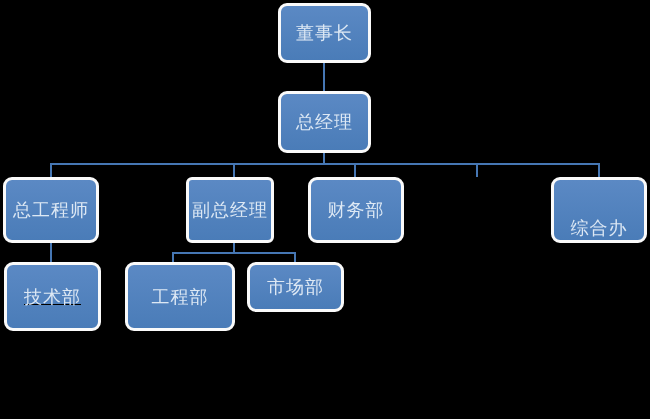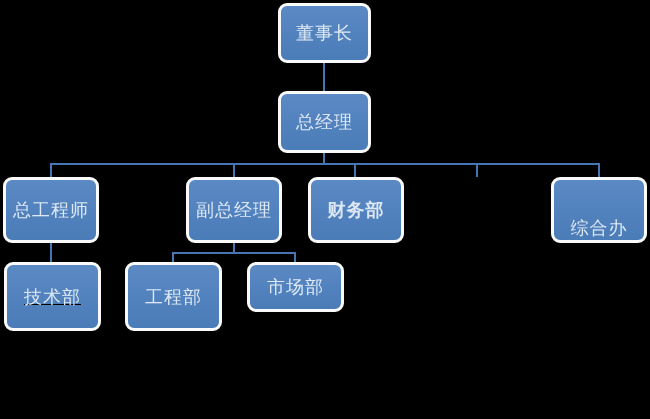--- a/index.html
+++ b/index.html
@@ -32,26 +32,26 @@
     letter-spacing:1px;
     white-space:nowrap;
     user-select:none;
   }
   .conn{position:absolute;background:var(--line);}
 
   
   .n-chairman{left:278px;top:3px;width:93px;height:60px;}
   .n-gm{left:278px;top:91px;width:93px;height:62px;}
   .n-chief{left:3px;top:177px;width:96px;height:66px;}
-  .n-deputy{left:186px;top:177px;width:96px;height:66px;}
-  .n-finance{left:308px;top:177px;width:96px;height:66px;font-weight:bold;}
+  .n-deputy{left:186px;top:177px;width:88px;height:66px;border-radius:6px;}
+  .n-finance{left:308px;top:177px;width:96px;height:66px;}
   .n-procure{left:429px;top:177px;width:96px;height:66px;}
   .n-office{left:551px;top:177px;width:96px;height:66px;align-items:flex-end;}
   .n-tech{left:4px;top:262px;width:97px;height:69px;text-decoration:underline;}
-  .n-eng{left:125px;top:262px;width:97px;height:69px;}
+  .n-eng{left:125px;top:262px;width:110px;height:69px;}
   .n-market{left:247px;top:262px;width:97px;height:50px;}
 
   
   .c-chairman-gm{left:323px;top:63px;width:2px;height:28px;}
   .c-gm-stub{left:323px;top:153px;width:2px;height:11px;}
   .c-main-hbar{left:50px;top:163px;width:550px;height:2px;}
   .c-drop-chief{left:50px;top:165px;width:2px;height:12px;}
   .c-drop-deputy{left:233px;top:165px;width:2px;height:12px;}
   .c-drop-finance{left:354px;top:165px;width:2px;height:12px;}
   .c-drop-procure{left:476px;top:165px;width:2px;height:12px;}

